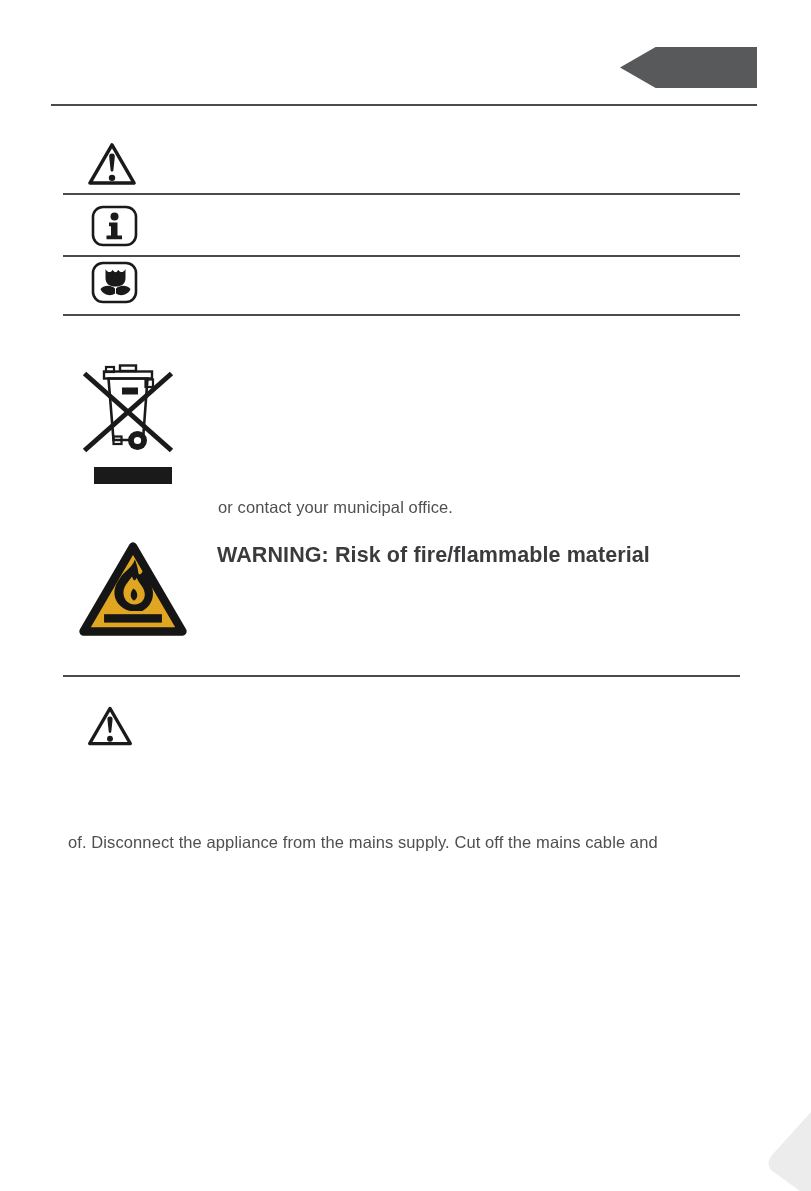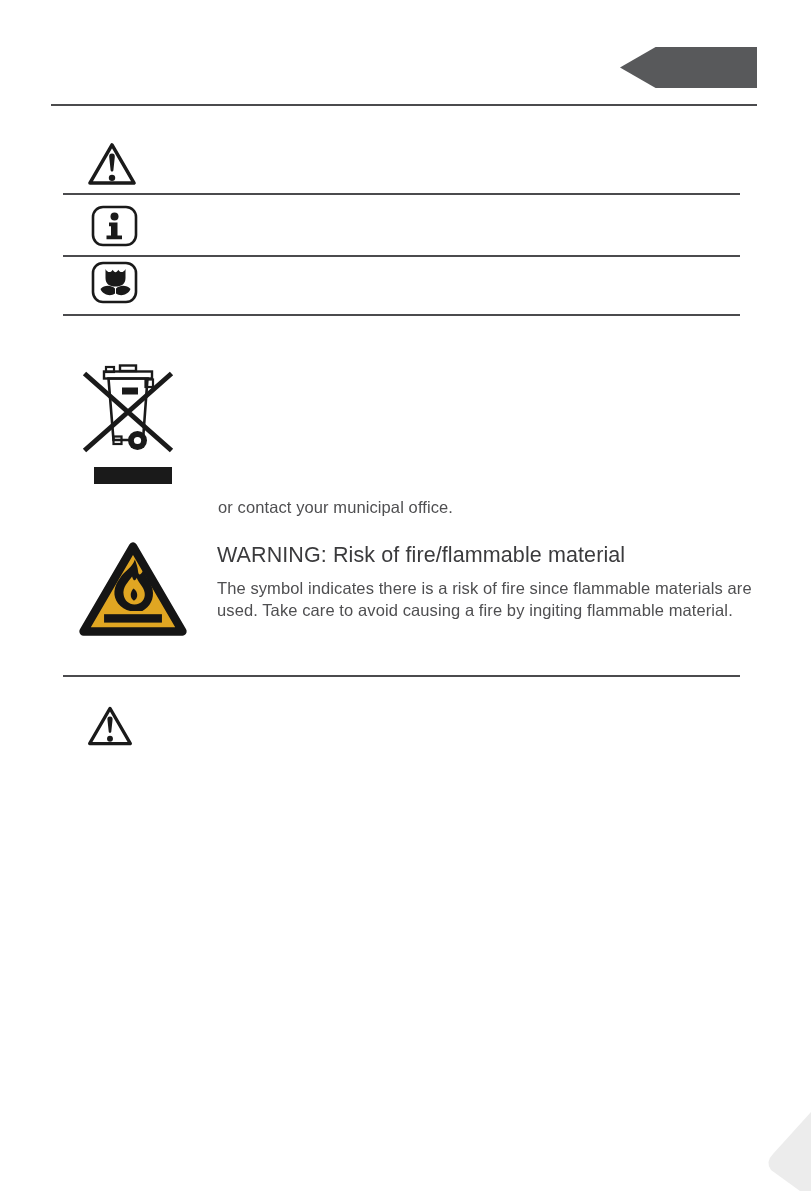--- a/index.html
+++ b/index.html
@@ -28,21 +28,21 @@
     -webkit-clip-path:polygon(0 50%,26% 0,100% 0,100% 100%,26% 100%);
     clip-path:polygon(0 50%,26% 0,100% 0,100% 100%,26% 100%);
   }
   .rule-top{left:51px;top:104px;width:706px;height:2px;background:var(--line);}
   .rule{left:63px;width:677px;height:1.5px;background:var(--line);}
   .r1{top:193px;} .r2{top:255px;} .r3{top:314px;} .r4{top:675px;}
   .txt{color:var(--text);font-size:16.5px;line-height:22px;letter-spacing:0.1px;}
   .municipal{left:218px;top:496px;}
   .fire-heading{
     left:217px;top:543px;
-    font-size:21.5px;font-weight:400;color:var(--heading);
+    font-size:21.5px;font-weight:700;color:var(--heading);
     letter-spacing:0.1px;
   }
   .fire-body{left:217px;top:577px;width:540px;}
   .injury{left:85px;top:759px;}
   .disposal{left:68px;top:831px;width:720px;}
   svg{display:block;}
   .stroke{fill:none;stroke:var(--ink);}
   .fillink{fill:var(--ink);}
   .corner-shape{right:0;bottom:0;}
 </style>
@@ -117,32 +117,32 @@
         C55 46 48.5 51 50 60
         C51 66 55.5 70 61.5 70
         C69 70 73.5 64.5 72.5 57.5
         C71.5 51 66 47.5 64 41.5
         C62.5 45.5 60.5 45 59 40 Z"></path>
       <path fill="#151515" d="M60.5 53 C56.5 57 56.5 63.5 61 66 C66 63.5 65.5 56 60.5 53 Z"></path>
       <rect x="29" y="80.5" width="62" height="9" fill="#151515"></rect>
     </svg>
   </div>
   <div class="abs fire-heading">WARNING: Risk of fire/flammable material</div>
-  <div class="abs txt fire-body">The symbol indicates there is a risk of fire since flammable materials are used. Take care to avoid causing a fire by ingiting flammable material.</div>
 
   <div class="abs rule r4"></div>
 
   <div class="abs" style="left:86px;top:701px;">
     <svg width="48" height="50" viewBox="0 0 60 56">
       <path class="stroke" d="M30 6 L55.5 50 H4.5 Z" stroke-width="4" stroke-linejoin="round"></path>
       <path class="fillink" d="M30 16 c-2.7 0 -3.5 1.9 -3.2 4.1 l1.6 15.2 c0.2 1.9 3 1.9 3.2 0 l1.6 -15.2 c0.3 -2.2 -0.5 -4.1 -3.2 -4.1 Z"></path>
       <circle class="fillink" cx="30" cy="44" r="3.7"></circle>
     </svg>
   </div>
 
+  <div class="abs txt disposal">of. Disconnect the appliance from the mains supply. Cut off the mains cable and</div>
 
   <div class="abs corner-shape">
     <svg width="60" height="80" viewBox="0 0 60 80">
       <path d="M60 1 L22 43 Q14 51 20 59 L49 80 L60 80 Z" style="fill:var(--corner)"></path>
     </svg>
   </div>
 
 </div>
 
 </body></html>

